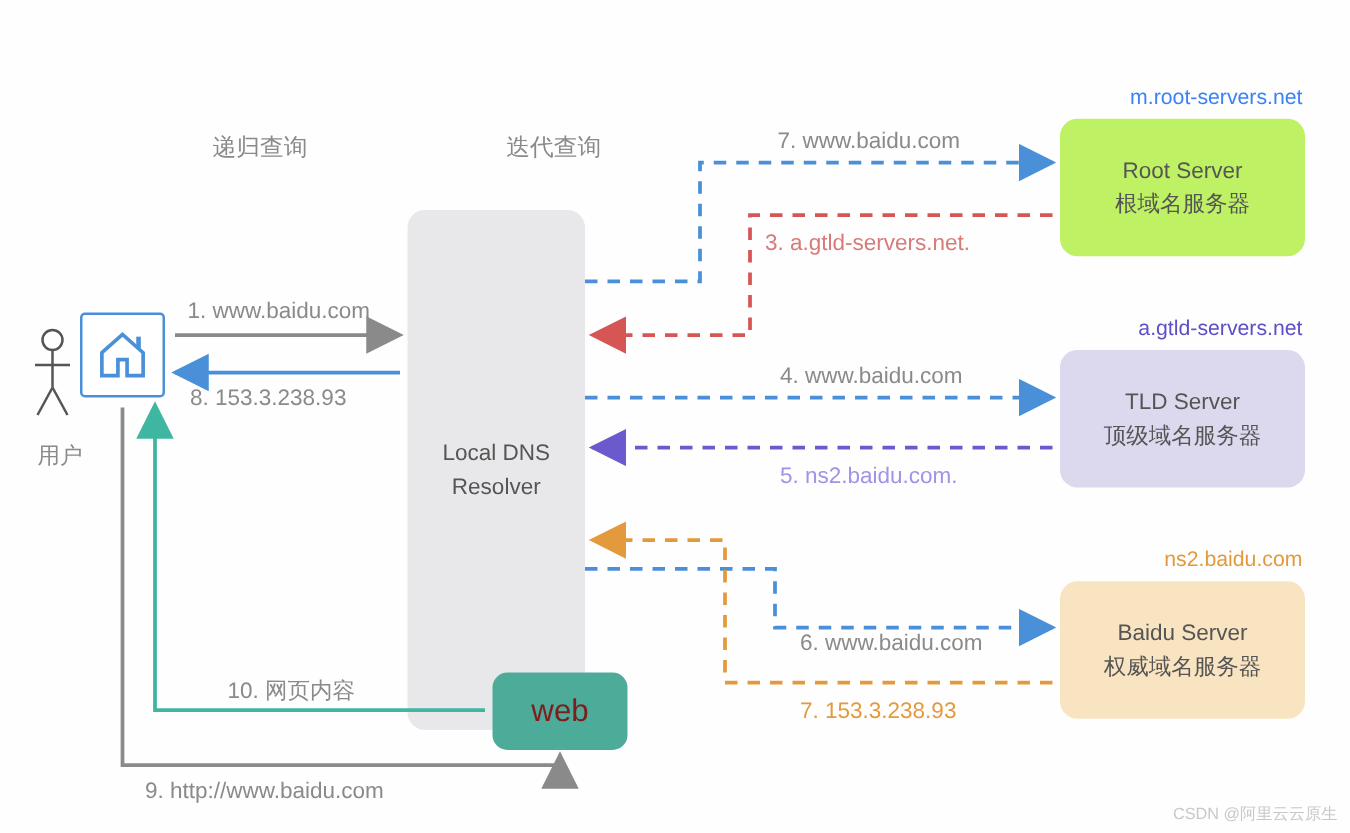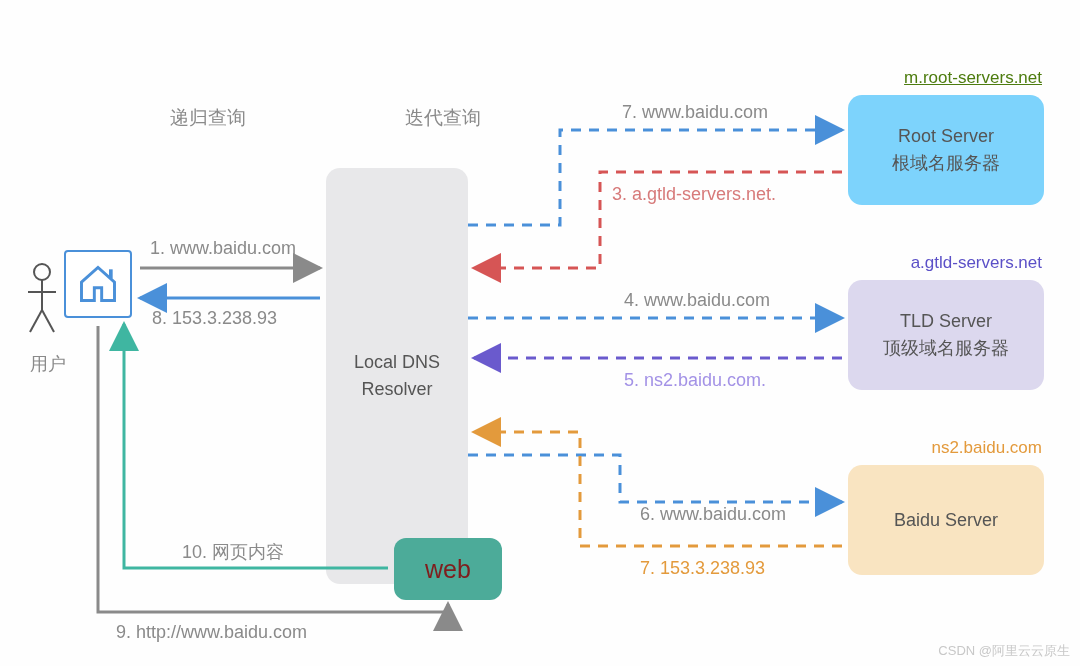--- a/index.html
+++ b/index.html
@@ -32,25 +32,25 @@
     background: #e8e8ea; color: #555; font-size: 18px; line-height: 1.5;
   }
   .web-box {
     left: 394px; top: 538px; width: 108px; height: 62px;
     background: #4cab99; color: #7f1d1d; font-size: 25px;
     border-radius: 12px;
   }
   .srv-box {
     width: 196px; height: 110px; font-size: 18px; color:#555; line-height:1.5;
   }
-  .root-box { left: 848px; top: 95px;  background: #7dd3fc; }
+  .root-box { left: 848px; top: 95px;  background: #bef264; }
   .tld-box  { left: 848px; top: 280px; background: #dcd8ee; }
   .auth-box { left: 848px; top: 465px; background: #f9e4c1; }
   .srv-caption { position:absolute; font-size:17px; right:38px; }
-  .cap-root { top:68px;  color:#4d7c0f;text-decoration:underline; }
+  .cap-root { top:68px;  color:#3b82f6; }
   .cap-tld  { top:253px; color:#5b50c7; }
   .cap-auth { top:438px; color:#e39a3c; }
   .lbl { position:absolute; font-size:18px; color:#8a8a8a; white-space:nowrap; }
   .watermark { position:absolute; right:10px; bottom:6px; font-size:13px; color:#c8c8c8; }
   svg.scene { position:absolute; left:0; top:0; width:1080px; height:666px; pointer-events:none; }
 </style>
 </head>
 <body>
 
 <div class="lbl" style="left:170px; top:105px; font-size:19px;">递归查询</div>
@@ -87,20 +87,21 @@
   <div>根域名服务器</div>
 </div>
 <div class="srv-caption cap-tld">a.gtld-servers.net</div>
 <div class="box srv-box tld-box">
   <div>TLD Server</div>
   <div>顶级域名服务器</div>
 </div>
 <div class="srv-caption cap-auth">ns2.baidu.com</div>
 <div class="box srv-box auth-box">
   <div>Baidu Server</div>
+  <div>权威域名服务器</div>
 </div>
 
 <svg class="scene">
   <defs>
     <marker id="ar-gray" markerWidth="12" markerHeight="12" refX="9" refY="5" orient="auto">
         <path d="M0,0 L10,5 L0,10 Z" fill="#8a8a8a"></path>
       </marker>
     <marker id="ar-blue" markerWidth="12" markerHeight="12" refX="9" refY="5" orient="auto">
         <path d="M0,0 L10,5 L0,10 Z" fill="#4a90d9"></path>
       </marker>

